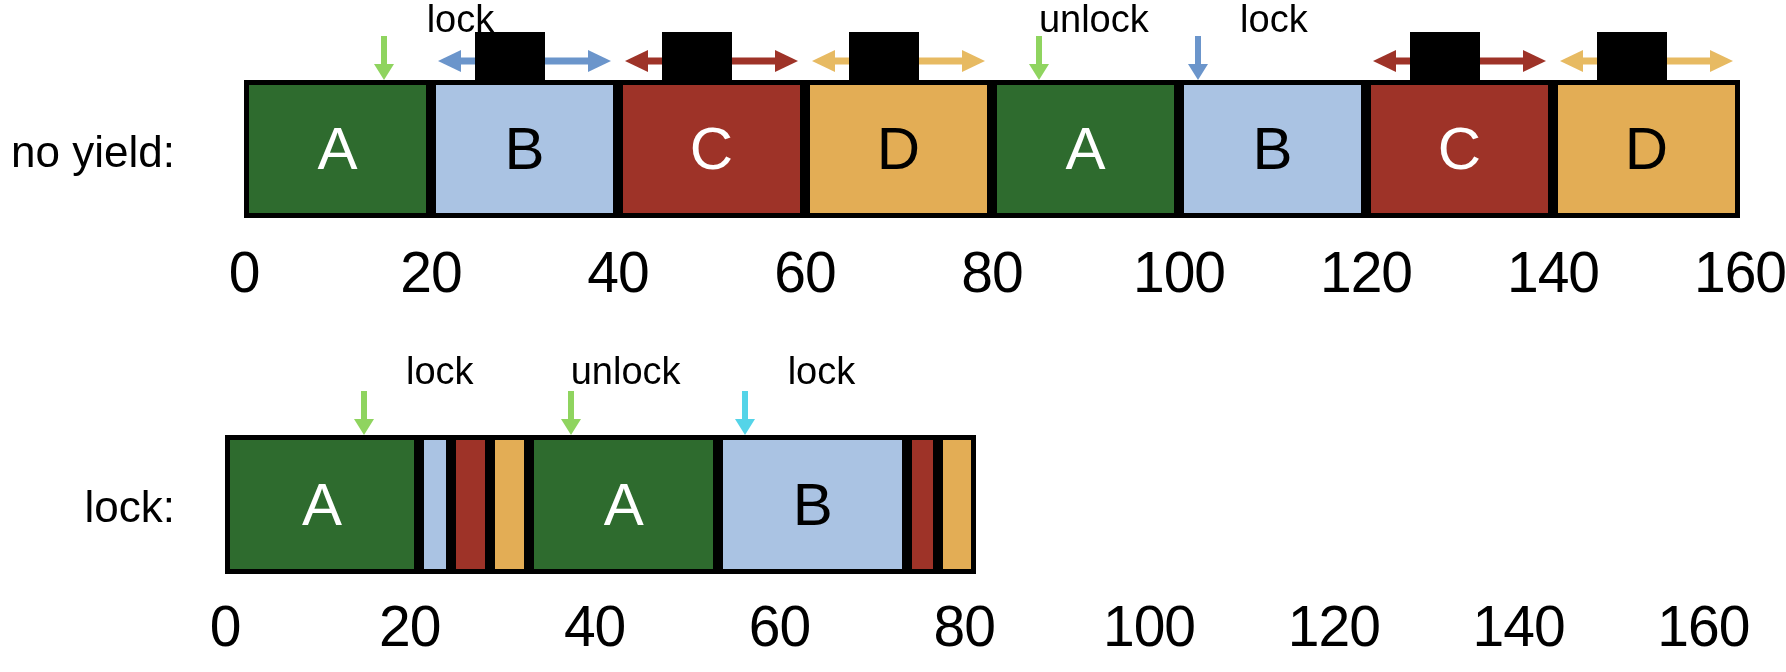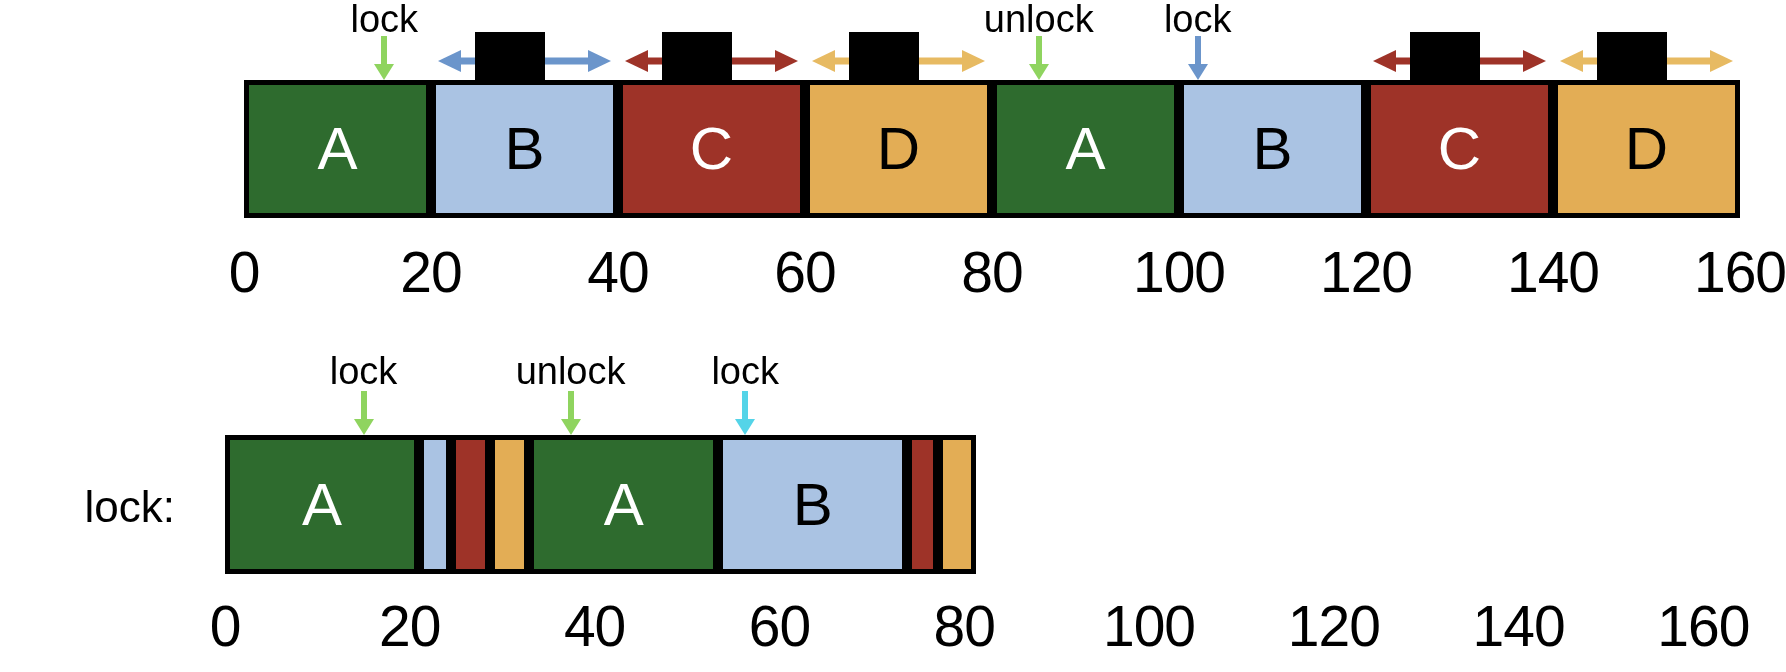--- a/index.html
+++ b/index.html
@@ -48,31 +48,32 @@
     text-align:center;
     font-size:57px;
     color:#000;
     line-height:1;
     letter-spacing:-1px;
   }
   .annot-text{
     position:absolute;
     width:220px;
     margin-left:-110px;
-    text-align:center;
+    text-align:right;
     font-size:38px;
     color:#000;
     line-height:1;
   }
   .abs{position:absolute;}
 </style>
 </head>
 <body>
 
 <div id="canvas">
+  <div class="row-label" style="top:128px;">no yield:</div>
 
   <div id="row0" class="abs" style="left: 0px; top: 0px; width: 1786px; height: 672px;">
       <div class="bar-underlay" style="left: 244px; top: 80px; width: 1496px; height: 138px;"></div>
       <div class="abs" style="left: 437px; top: 47px; width: 175px; height: 28px;"><svg width="175" height="28">
           <line x1="20" y1="14" x2="155" y2="14" stroke="#6b95cb" stroke-width="7"></line>
           <polygon points="1,14 24,3 24,25" fill="#6b95cb"></polygon>
           <polygon points="174,14 151,3 151,25" fill="#6b95cb"></polygon>
         </svg></div>
       <div class="abs" style="left: 624px; top: 47px; width: 175px; height: 28px;"><svg width="175" height="28">
           <line x1="20" y1="14" x2="155" y2="14" stroke="#9e3328" stroke-width="7"></line>

